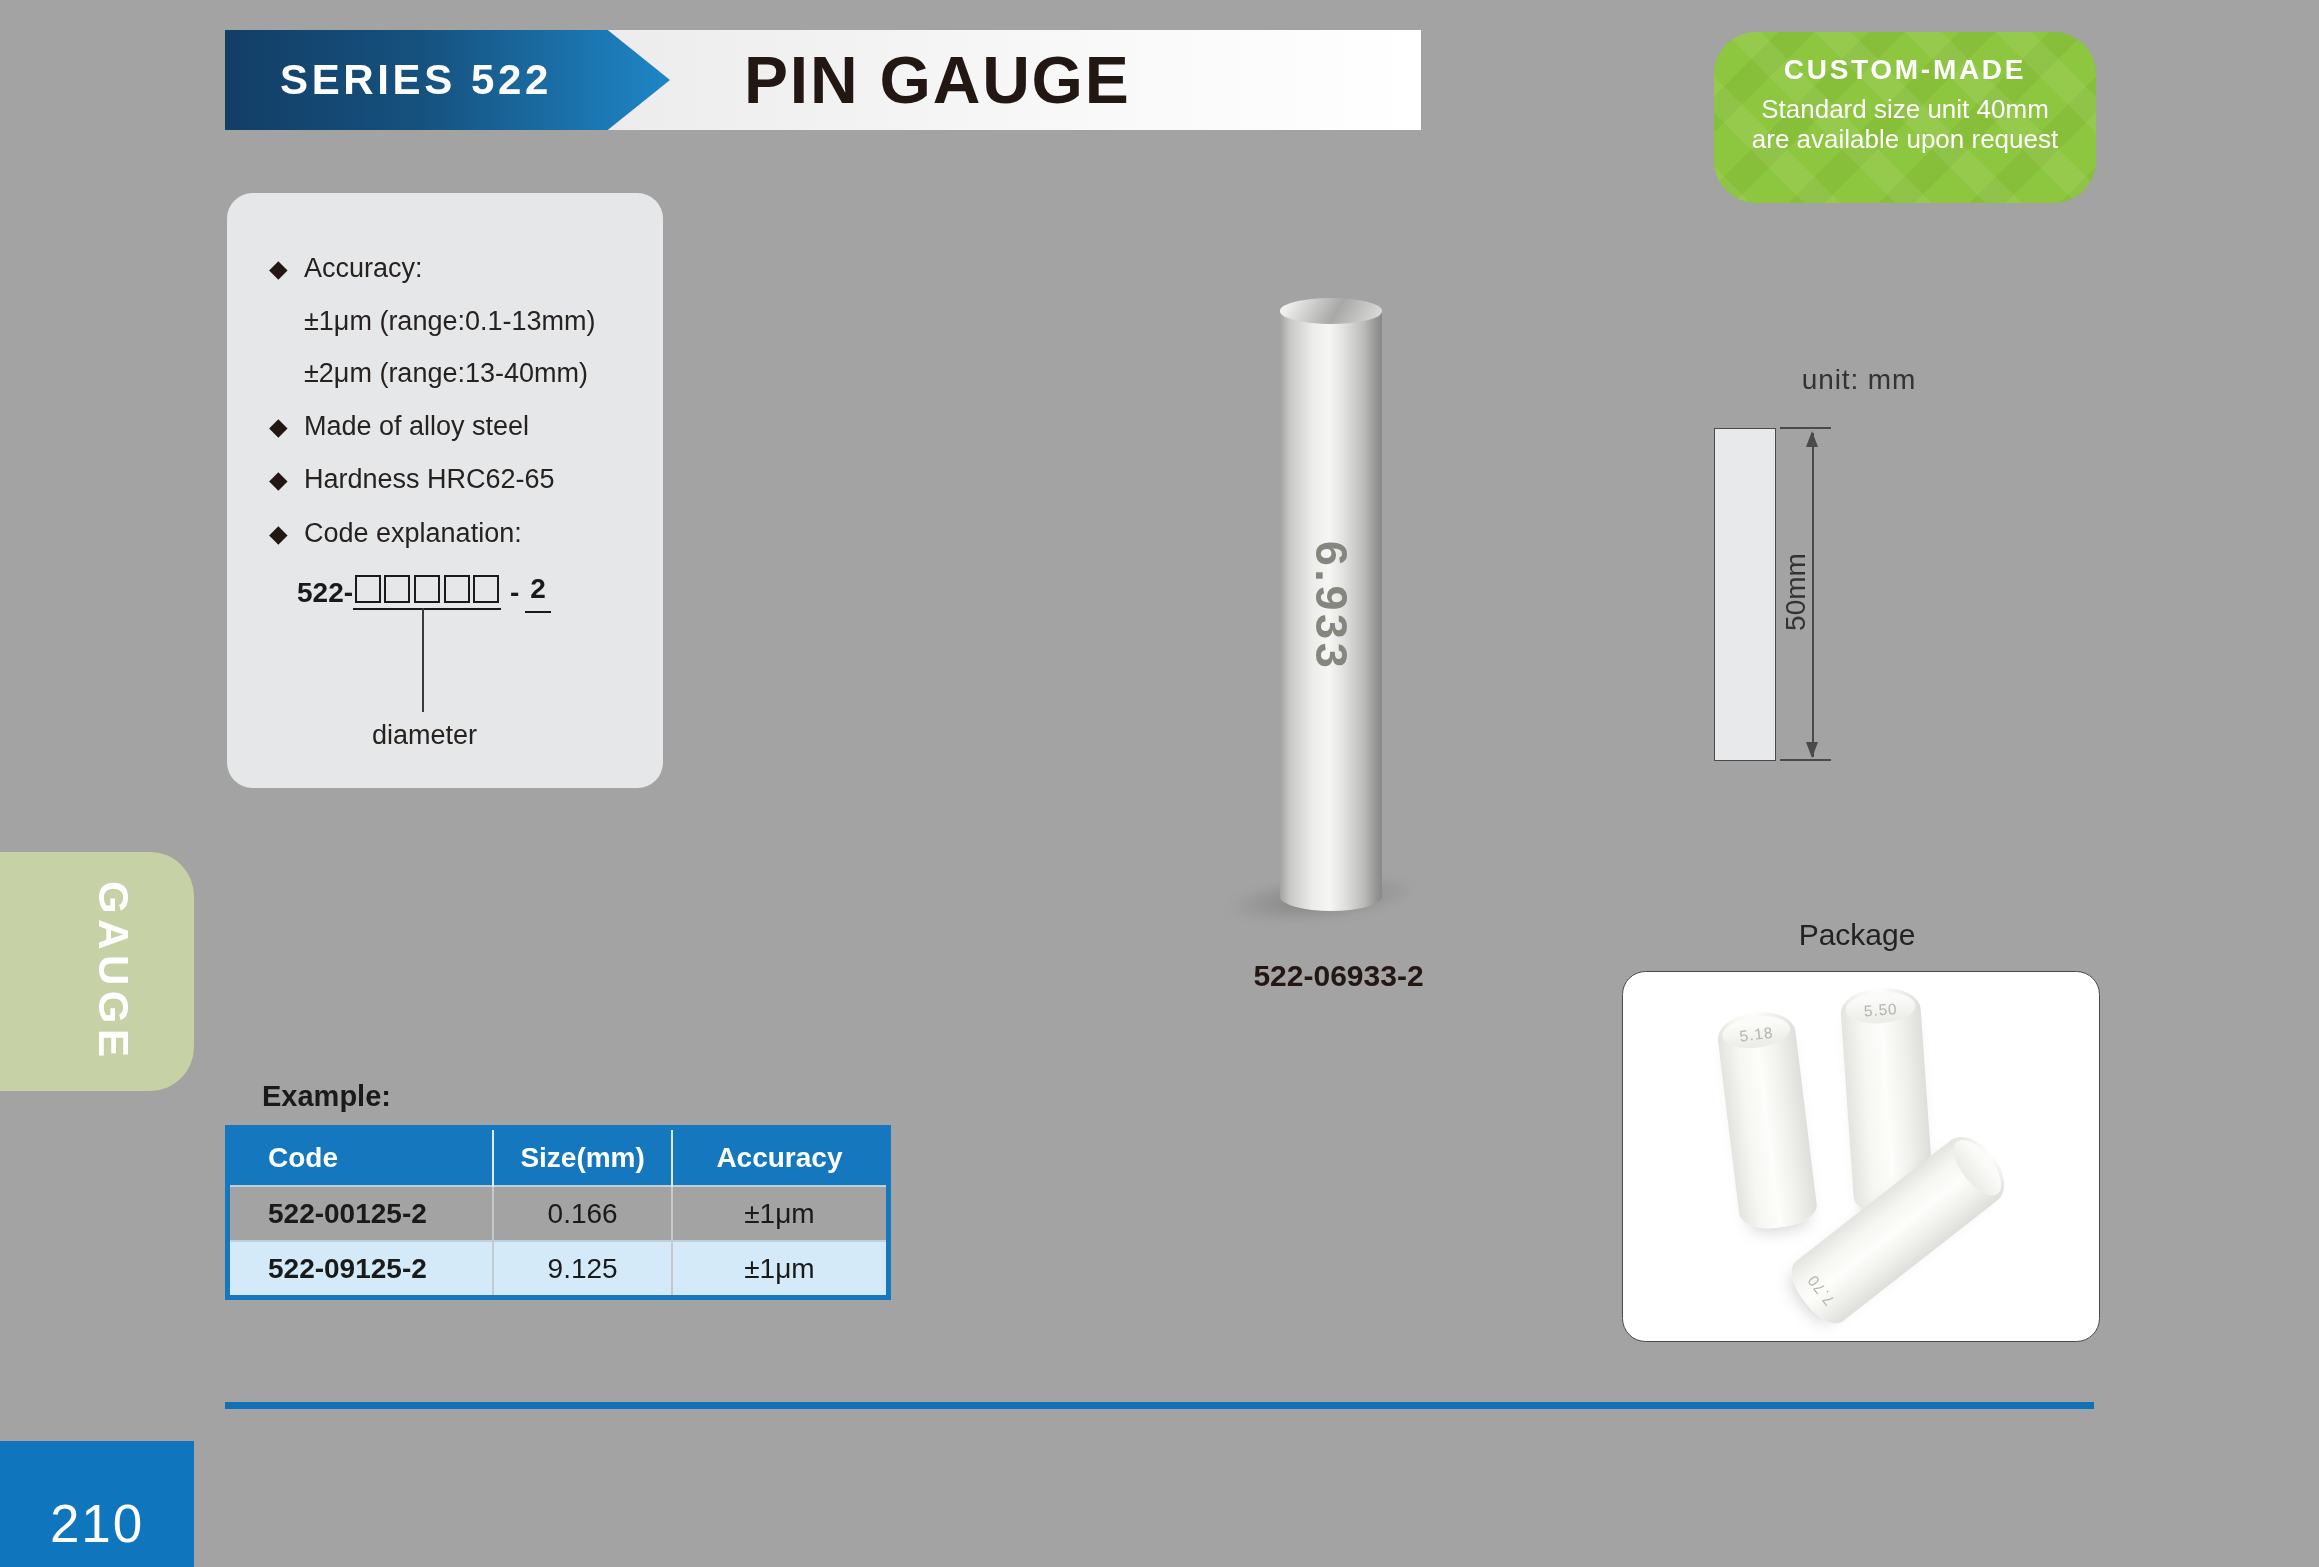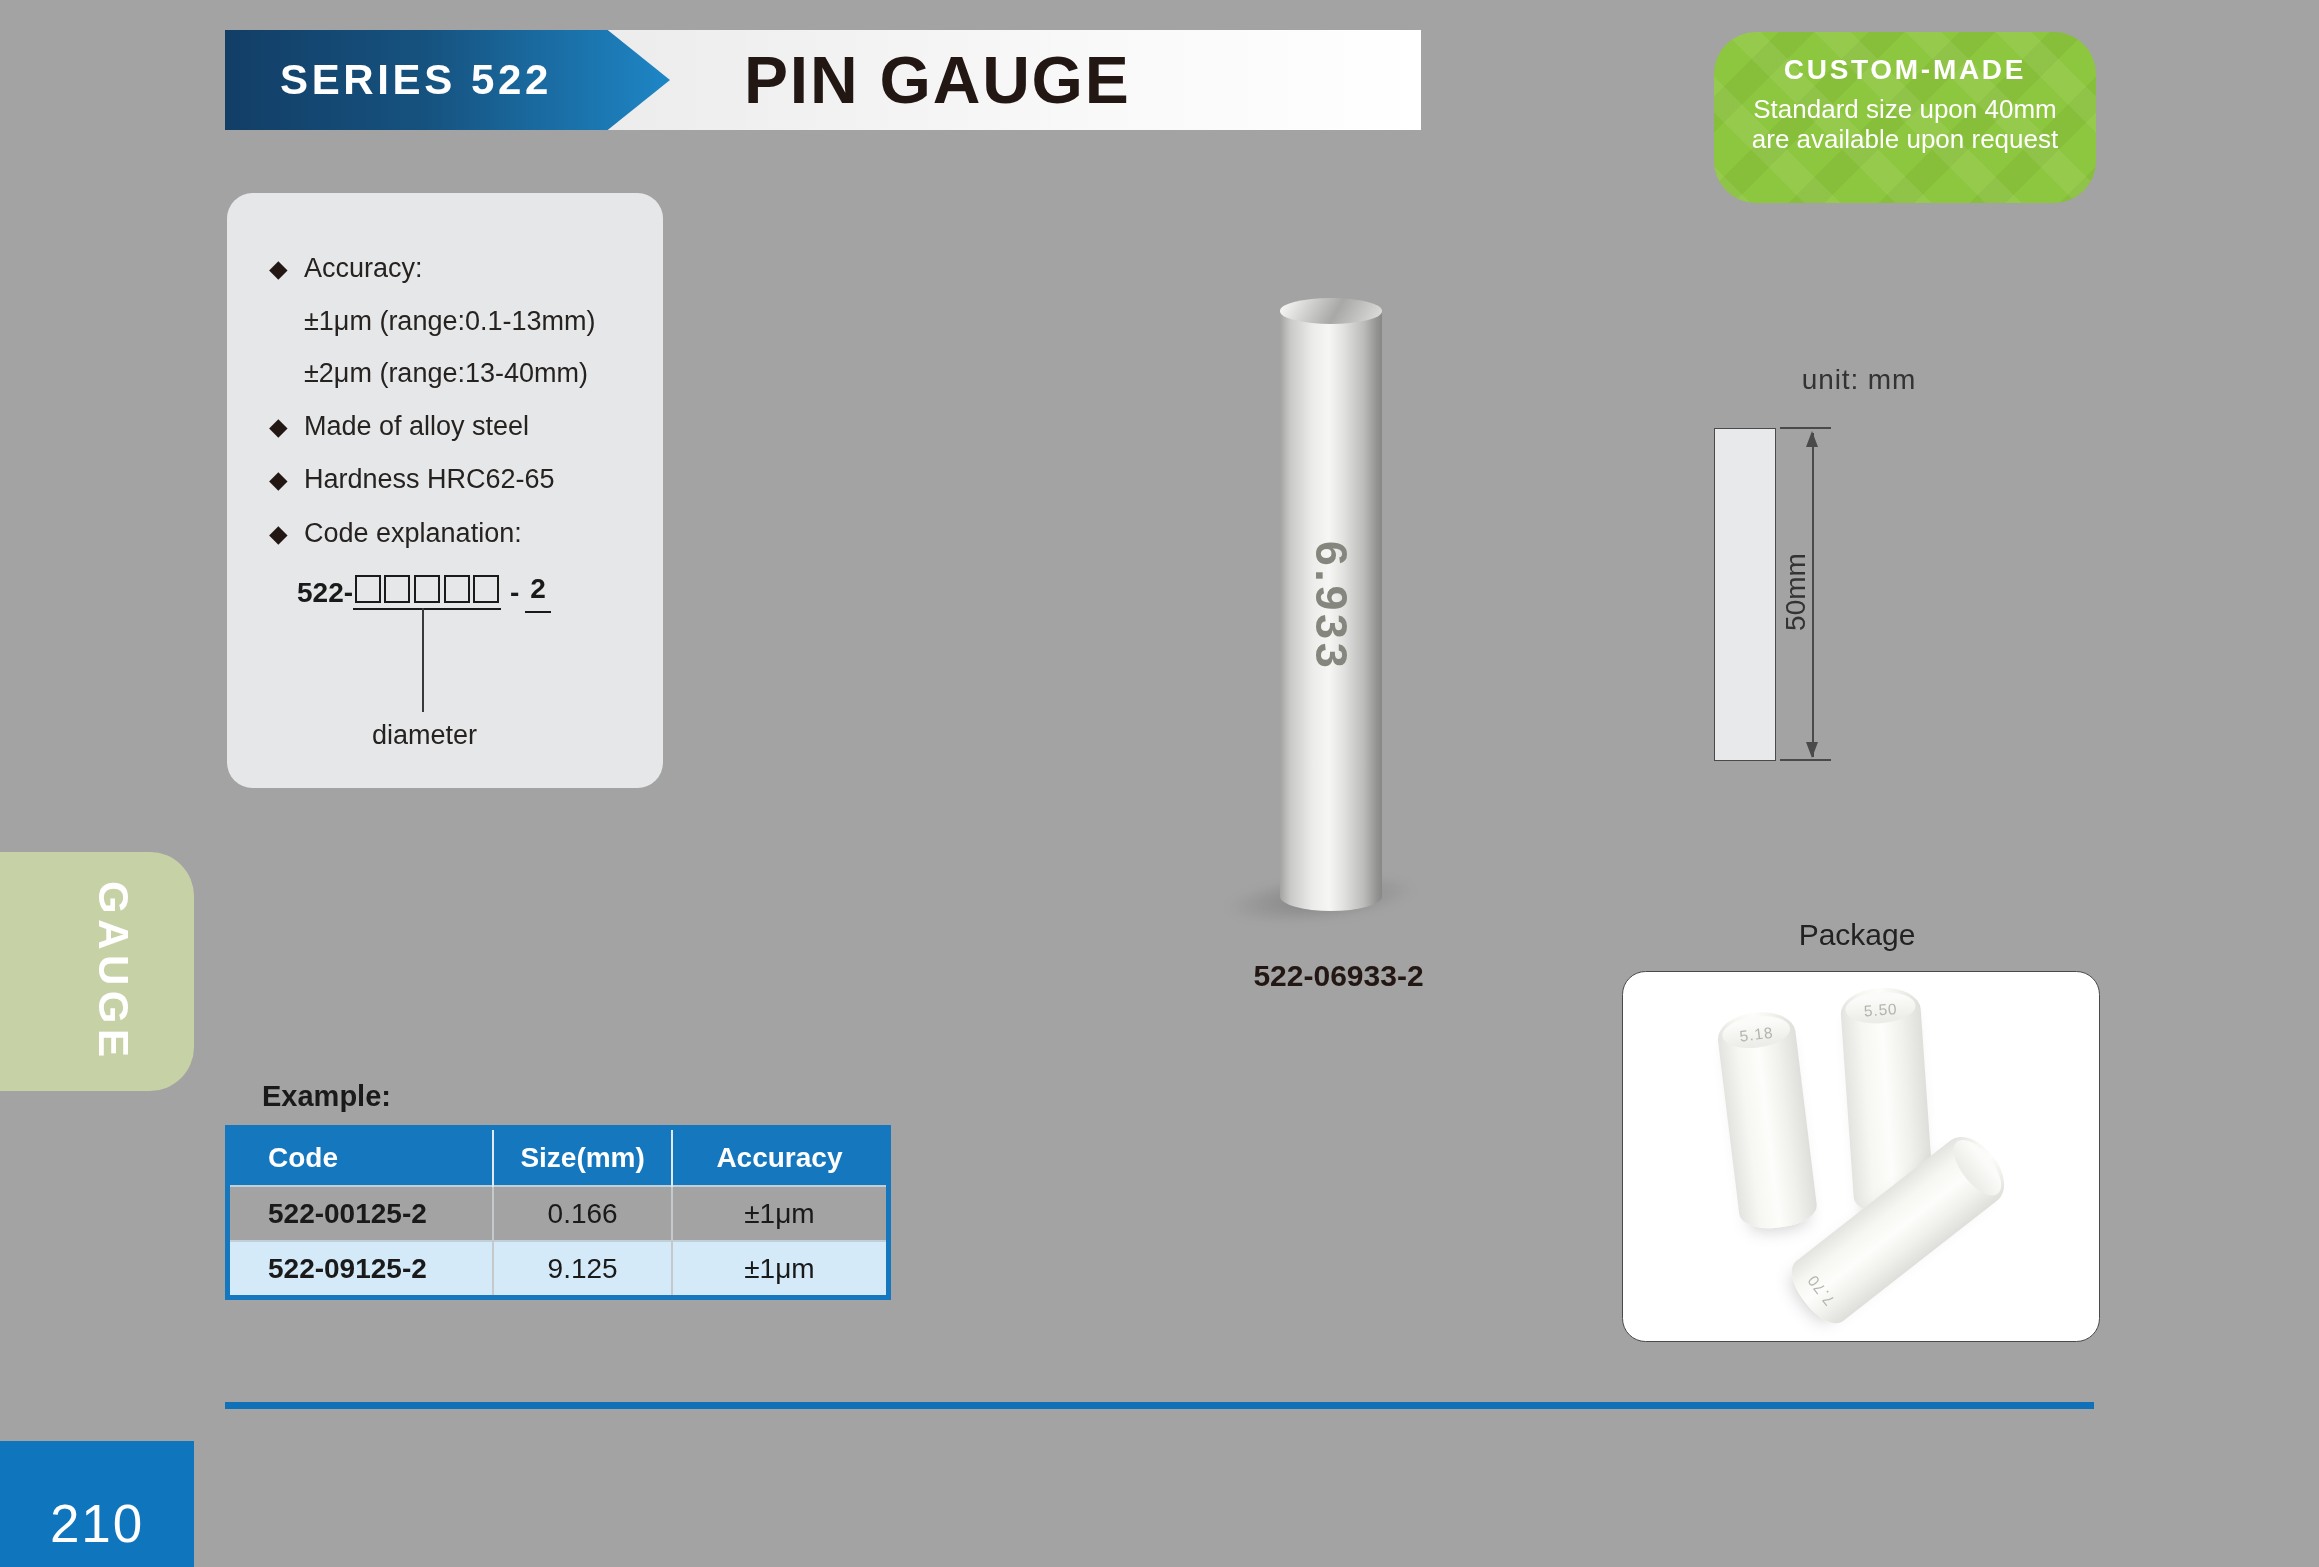--- a/index.html
+++ b/index.html
@@ -128,21 +128,21 @@
 
   <div class="header-band"></div>
   <div class="series-banner">
     <div class="series-text">SERIES 522</div>
   </div>
   <div class="page-title">PIN GAUGE</div>
 
   <div class="badge">
     <div class="badge-title">CUSTOM-MADE</div>
     <div class="badge-sub">
-      <div>Standard size upon 40mm</div>
+      <div>Standard size unit 40mm</div>
       <div>are available upon request</div>
     </div>
   </div>
 
   <div class="info-box">
     <span class="bullet" style="top:71px"></span>
     <div class="feat" style="left:77px;top:60px">Accuracy:</div>
     <div class="feat" style="left:77px;top:113px">±1μm (range:0.1-13mm)</div>
     <div class="feat" style="left:77px;top:165px">±2μm (range:13-40mm)</div>
     <span class="bullet" style="top:229px"></span>

